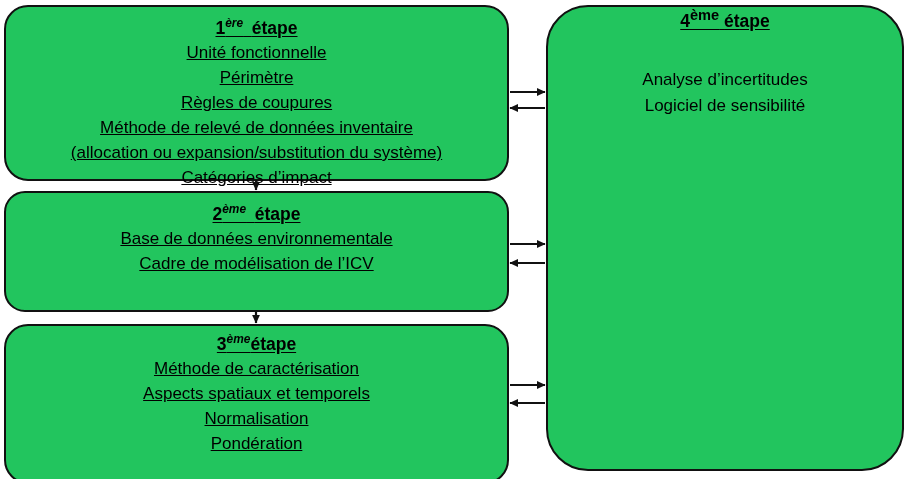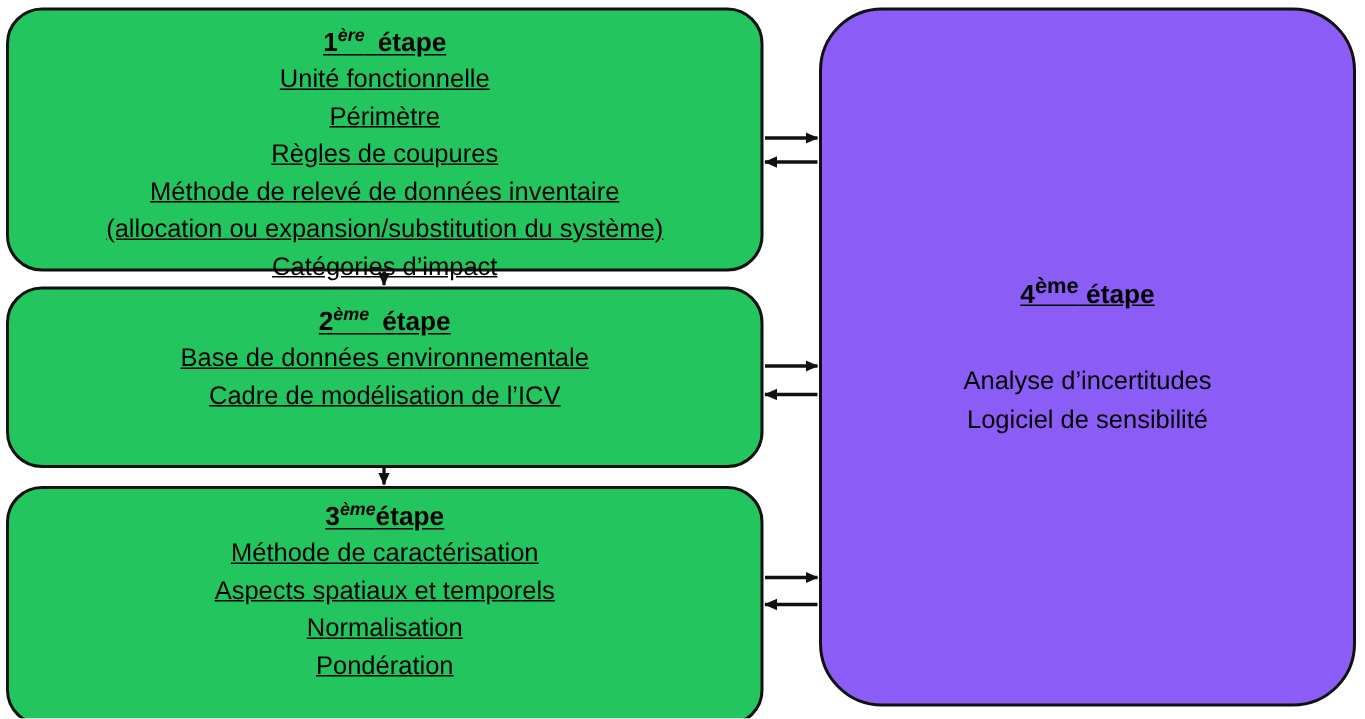--- a/index.html
+++ b/index.html
@@ -25,38 +25,37 @@
     box-sizing: border-box;
     border: 2.5px solid #111111;
     border-radius: 24px;
     background: #22c55e;
     display: flex;
     flex-direction: column;
     align-items: center;
     justify-content: flex-start;
   }
   .step-box.box1 { left: 4px;  top: 5px;   width: 505px; height: 176px; padding-top: 9px; }
-  .step-box.box2 { left: 4px;  top: 191px; width: 505px; height: 121px; padding-top: 9px; }
+  .step-box.box2 { left: 4px;  top: 191px; width: 505px; height: 121px; padding-top: 9px; border-radius: 21px; }
   .step-box.box3 { left: 4px;  top: 324px; width: 505px; height: 160px; padding-top: 6px; }
 
   
   .panel-box {
     position: absolute;
     box-sizing: border-box;
     left: 546px;
     top: 5px;
     width: 358px;
     height: 466px;
     border: 2.5px solid #111111;
     border-radius: 42px;
-    background: #8b5cf6;
+    background: #22c55e;
     display: flex;
     flex-direction: column;
     align-items: center;
-    justify-content: center;
   }
 
   
   .title {
     font-size: 17.5px;
     font-weight: bold;
     text-decoration: underline;
     text-underline-offset: 2px;
     letter-spacing: 0px;
     line-height: 24px;

